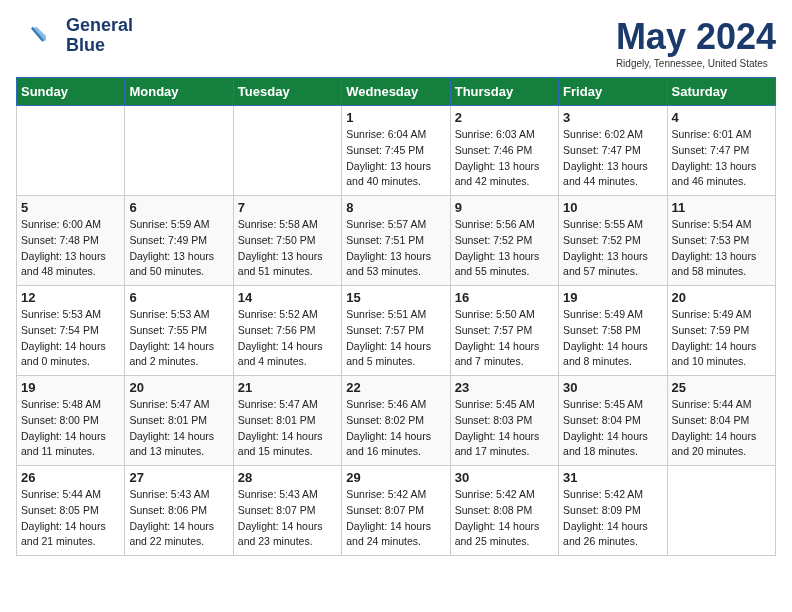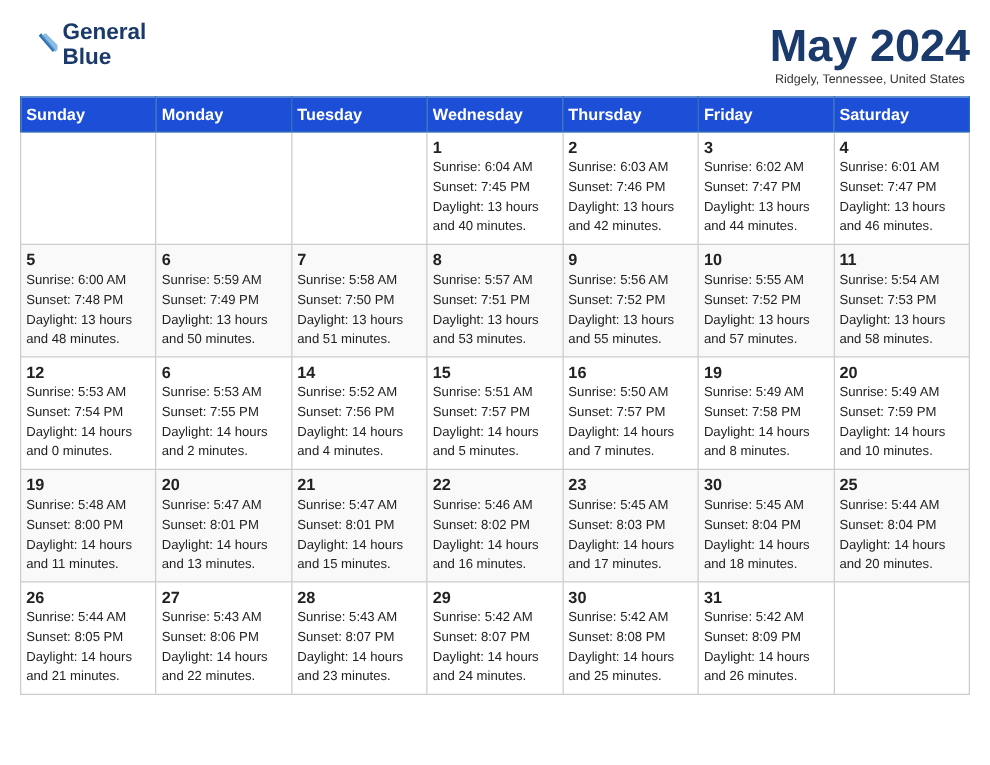--- a/index.html
+++ b/index.html
@@ -12,54 +12,54 @@
     }
     .header-area {
       display: flex;
       justify-content: space-between;
       align-items: flex-start;
       margin-bottom: 8px;
     }
     .logo {
       display: flex;
       align-items: center;
-      gap: 4px;
+      gap: 20px;
     }
     .logo-text {
       font-size: 18px;
       font-weight: bold;
       color: #1a3a6b;
       line-height: 1.1;
     }
     .logo-text span {
       display: block;
     }
     .logo-icon {
       width: 30px;
       height: 30px;
     }
     .title-area {
-      text-align: center;
+      text-align: left;
     }
     .calendar-title {
       font-size: 36px;
       font-weight: bold;
       color: #1a3a6b;
     }
     .calendar-subtitle {
       font-size: 10px;
       color: #333;
     }
     table {
       width: 100%;
       border-collapse: collapse;
       font-size: 11px;
     }
     thead th {
-      background-color: #1d4ed8;
+      background-color: #15803d;
       color: white;
       padding: 6px 4px;
       text-align: left;
       font-size: 13px;
       font-weight: bold;
       border: 1px solid #2e6db4;
     }
     tbody td {
       border: 1px solid #ccc;
       vertical-align: top;

